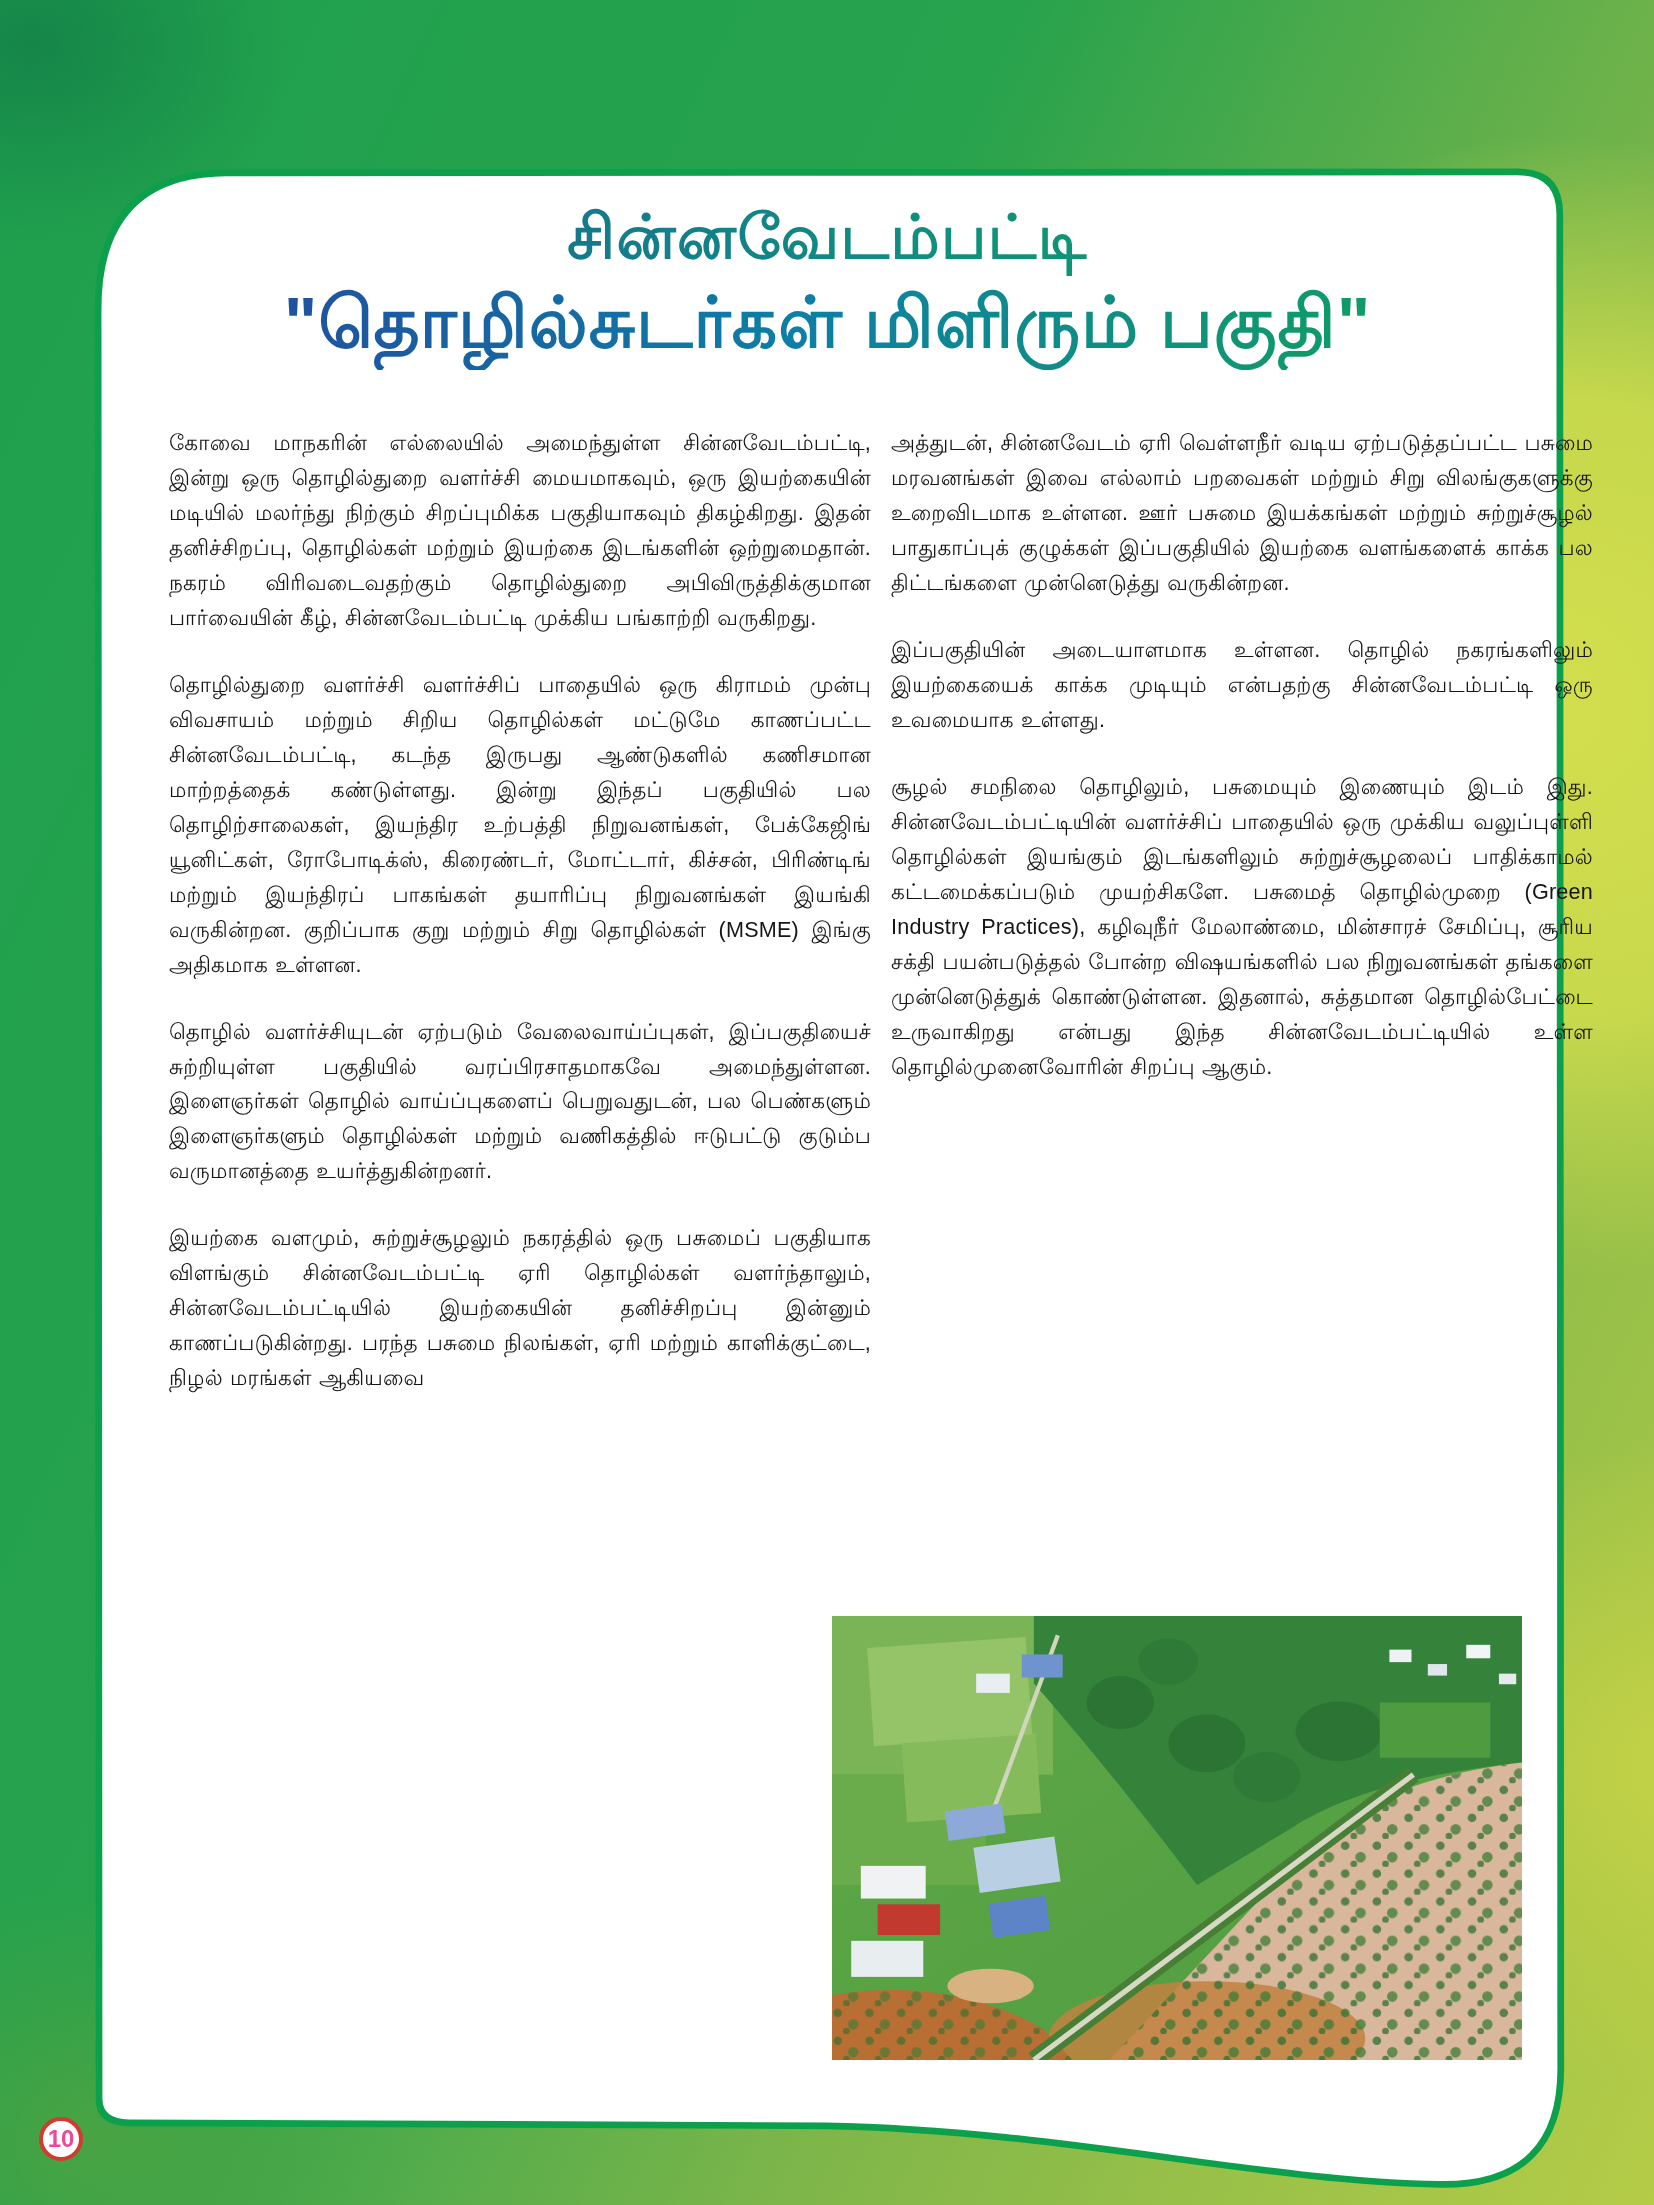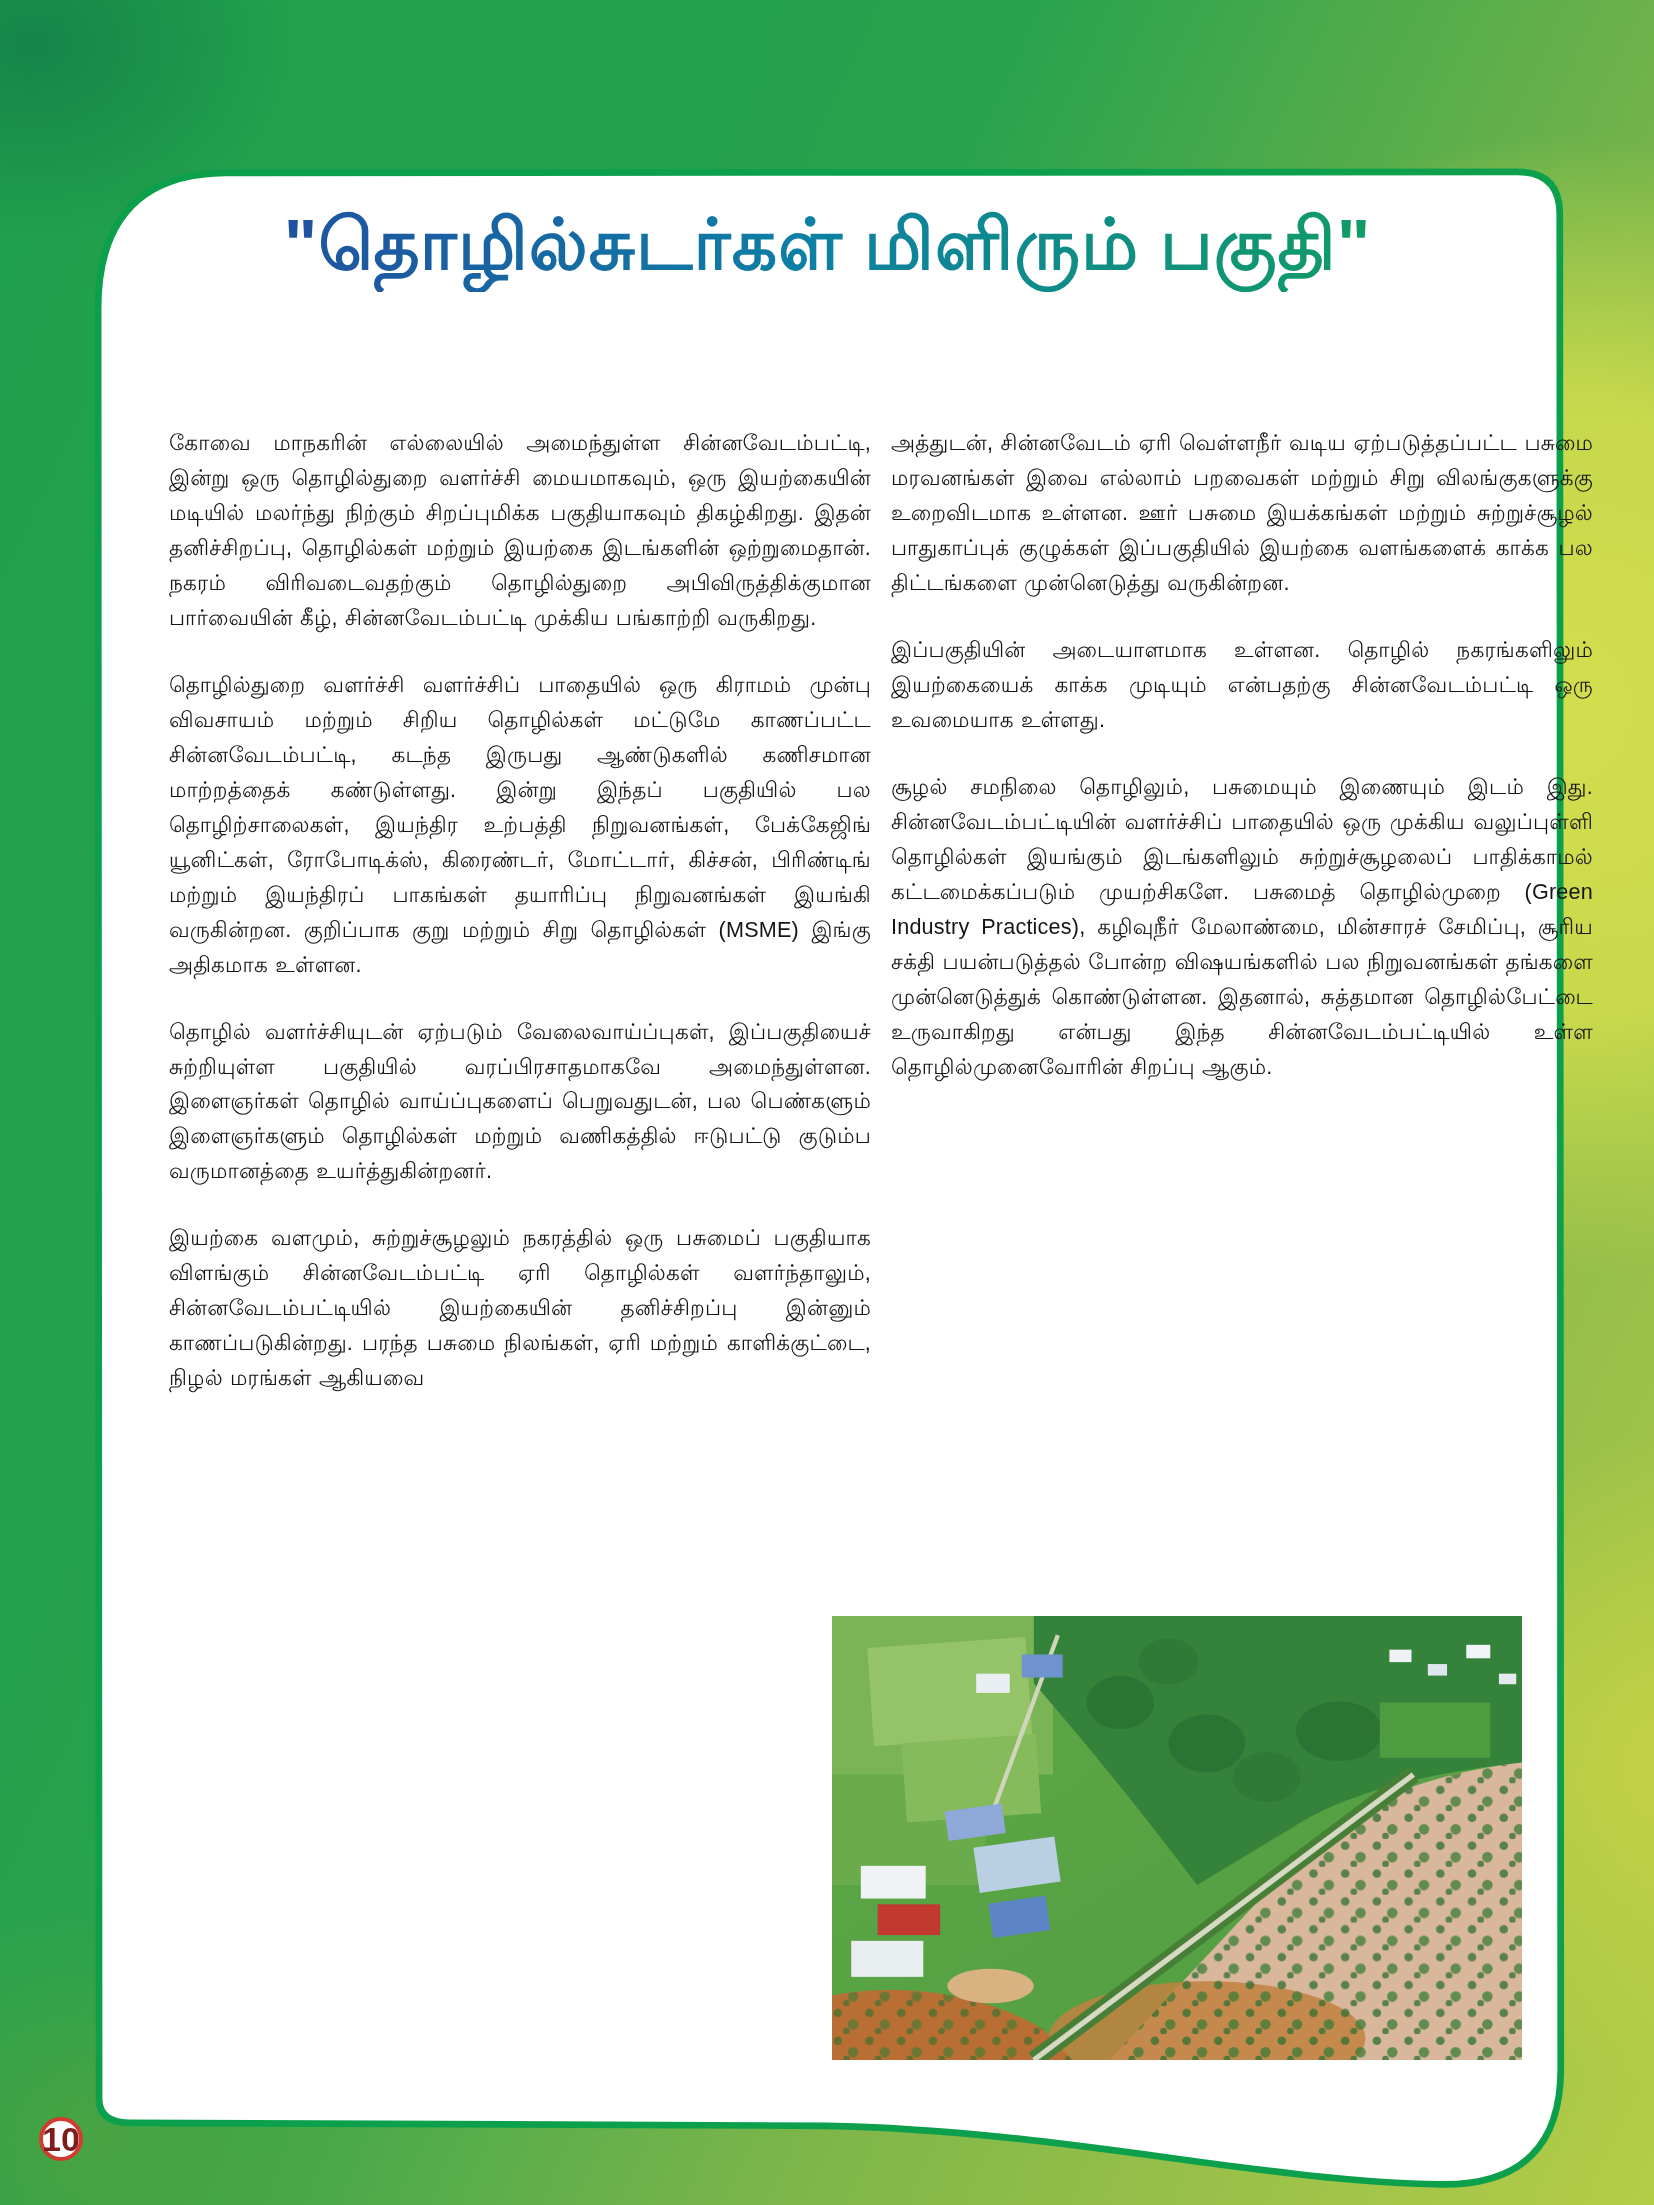--- a/index.html
+++ b/index.html
@@ -62,21 +62,21 @@
   }
   .photo svg { display: block; width: 100%; height: 100%; }
 
   .badge {
     position: absolute; left: 39px; top: 2117px;
     width: 44px; height: 44px; box-sizing: border-box;
     border-radius: 50%;
     background: #ffffff;
     border: 4.8px solid #d23b2f;
     display: flex; align-items: center; justify-content: center;
-    font-size: 34px; font-weight: bold; color: #7f1d1d;
+    font-size: 24px; font-weight: bold; color: #ec4899;
   }
 </style>
 </head>
 <body>
 
 <div class="page">
 
   <svg class="card-svg" viewBox="0 0 3446 4592" xmlns="http://www.w3.org/2000/svg">
     <path d="M 206 4372
              L 204 645
@@ -85,20 +85,21 @@
              Q 3248 358 3248 446
              L 3250 4300
              Q 3254 4552 3000 4549
              C 2620 4543 2210 4436 1720 4427
              L 268 4421
              Q 207 4420 206 4372
              Z" fill="#ffffff" stroke="#0ca04c" stroke-width="14"></path>
   </svg>
 
   <div class="title">
+    <span class="title-line1">சின்னவேடம்பட்டி</span>
     <span class="title-line2">"தொழில்சுடர்கள் மிளிரும் பகுதி"</span>
   </div>
 
   <div class="cols">
     <div class="col">
       <p>கோவை மாநகரின் எல்லையில் அமைந்துள்ள சின்னவேடம்பட்டி, இன்று ஒரு தொழில்துறை வளர்ச்சி மையமாகவும், ஒரு இயற்கையின் மடியில் மலர்ந்து நிற்கும் சிறப்புமிக்க பகுதியாகவும் திகழ்கிறது. இதன் தனிச்சிறப்பு, தொழில்கள் மற்றும் இயற்கை இடங்களின் ஒற்றுமைதான். நகரம் விரிவடைவதற்கும் தொழில்துறை அபிவிருத்திக்குமான பார்வையின் கீழ், சின்னவேடம்பட்டி முக்கிய பங்காற்றி வருகிறது.</p>
       <p>தொழில்துறை வளர்ச்சி வளர்ச்சிப் பாதையில் ஒரு கிராமம் முன்பு விவசாயம் மற்றும் சிறிய தொழில்கள் மட்டுமே காணப்பட்ட சின்னவேடம்பட்டி, கடந்த இருபது ஆண்டுகளில் கணிசமான மாற்றத்தைக் கண்டுள்ளது. இன்று இந்தப் பகுதியில் பல தொழிற்சாலைகள், இயந்திர உற்பத்தி நிறுவனங்கள், பேக்கேஜிங் யூனிட்கள், ரோபோடிக்ஸ், கிரைண்டர், மோட்டார், கிச்சன், பிரிண்டிங் மற்றும் இயந்திரப் பாகங்கள் தயாரிப்பு நிறுவனங்கள் இயங்கி வருகின்றன. குறிப்பாக குறு மற்றும் சிறு தொழில்கள் (MSME) இங்கு அதிகமாக உள்ளன.</p>
       <p>தொழில் வளர்ச்சியுடன் ஏற்படும் வேலைவாய்ப்புகள், இப்பகுதியைச் சுற்றியுள்ள பகுதியில் வரப்பிரசாதமாகவே அமைந்துள்ளன. இளைஞர்கள் தொழில் வாய்ப்புகளைப் பெறுவதுடன், பல பெண்களும் இளைஞர்களும் தொழில்கள் மற்றும் வணிகத்தில் ஈடுபட்டு குடும்ப வருமானத்தை உயர்த்துகின்றனர்.</p>
       <p>இயற்கை வளமும், சுற்றுச்சூழலும் நகரத்தில் ஒரு பசுமைப் பகுதியாக விளங்கும் சின்னவேடம்பட்டி ஏரி தொழில்கள் வளர்ந்தாலும், சின்னவேடம்பட்டியில் இயற்கையின் தனிச்சிறப்பு இன்னும் காணப்படுகின்றது. பரந்த பசுமை நிலங்கள், ஏரி மற்றும் காளிக்குட்டை, நிழல் மரங்கள் ஆகியவை</p>
     </div>

